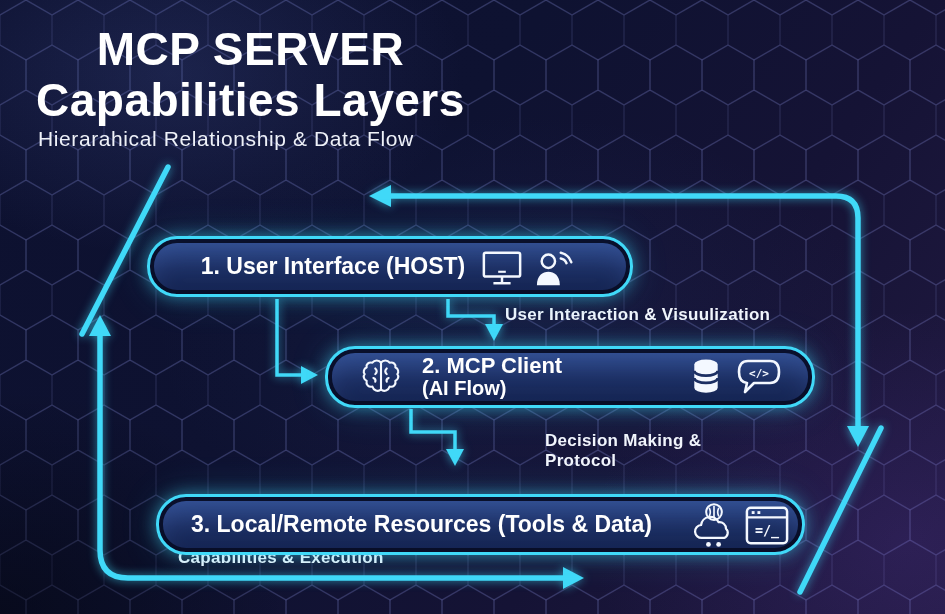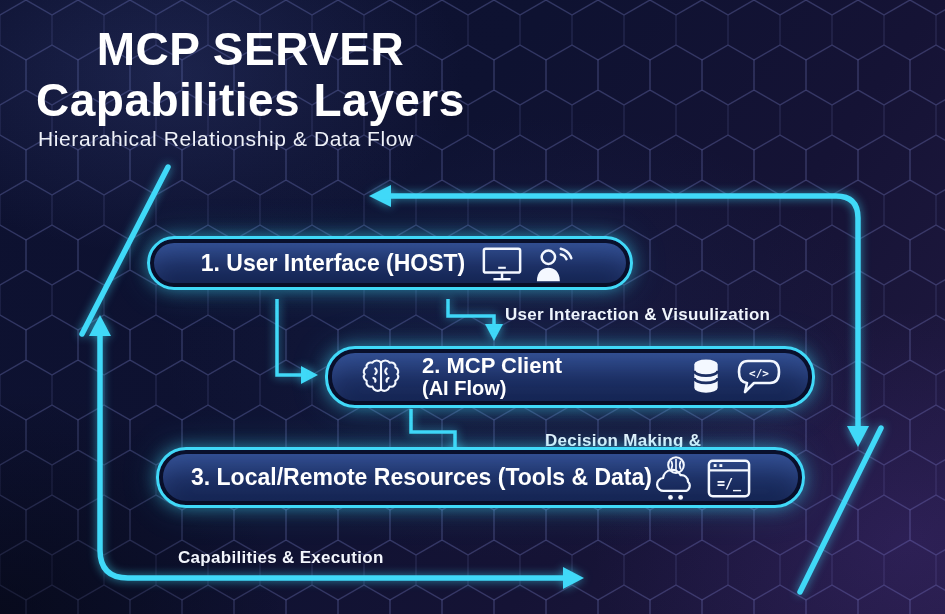--- a/index.html
+++ b/index.html
@@ -31,28 +31,28 @@
     position:absolute; display:flex; align-items:center;
     border:3px solid #40d9f8; border-radius:30px; color:#ffffff; font-weight:bold;
     background: linear-gradient(180deg, #2a4685 0%, #1c2f63 55%, #142350 100%);
     box-shadow:
       0 0 16px rgba(64,217,248,0.50),
       0 0 38px rgba(64,217,248,0.18),
       inset 0 0 0 4px rgba(7,13,38,0.95),
       inset 0 14px 24px rgba(96,134,224,0.22);
     box-sizing:border-box;
   }
-  .box1 { left:147px; top:236px; width:486px; height:54px; justify-content:center; gap:16px; }
+  .box1 { left:147px; top:236px; width:486px; height:61px; justify-content:center; gap:16px; }
   .box1 .label { font-size:23px; }
   .box2 { left:325px; top:346px; width:490px; height:62px; justify-content:space-between; padding:0 30px;gap:21px; }
   .box2 .left-group { display:flex; align-items:center; gap:18px; }
   .box2 .right-group { display:flex; align-items:center; gap:12px; }
   .box2 .label-line1 { font-size:22px; line-height:1.08; }
   .box2 .label-line2 { font-size:20px; line-height:1.08; }
-  .box3 { left:156px; top:447px; width:649px; height:61px; padding:0 12px 0 32px; }
+  .box3 { left:156px; top:494px; width:649px; height:61px; justify-content:space-between; padding:0 12px 0 32px; }
   .box3 .label { font-size:23px; white-space:nowrap; }
   .box3 .right-group { display:flex; align-items:center; gap:6px; }
   .icon-row { display:flex; align-items:center; gap:10px; }
 
   .flow-label { position:absolute; color:#f2f5fc; font-size:17px; font-weight:600; letter-spacing:0.3px; }
   .flow1 { left:505px; top:305px; width:290px; }
   .flow2 { left:545px; top:431px; width:225px; }
   .flow3 { left:178px; top:548px; width:225px; }
   svg.icon { display:block; }
 </style>

